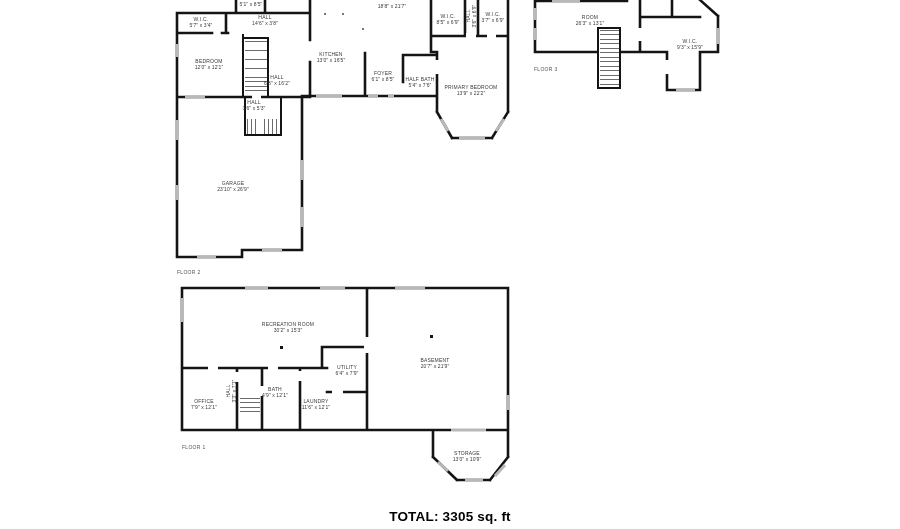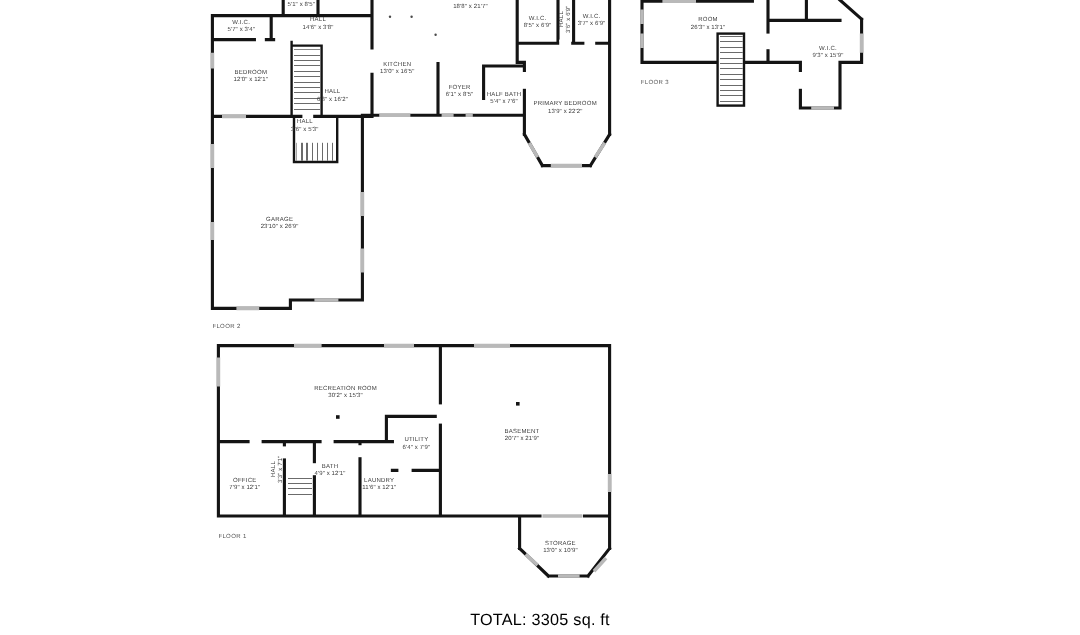--- a/index.html
+++ b/index.html
@@ -5,21 +5,21 @@
   html,body{margin:0;padding:0;background:#fff;}
   .plan{position:relative;width:900px;height:529px;background:#fff;overflow:hidden;
         font-family:"Liberation Sans",sans-serif;}
   .rl{position:absolute;transform:translate(-50%,-50%);text-align:center;
       font-size:5px;line-height:1.25;color:#3a3a3a;white-space:nowrap;}
   .rl .nm{letter-spacing:.2px;}
   .rl .dm{letter-spacing:.1px;}
   .rl.vert{writing-mode:vertical-rl;transform:translate(-50%,-50%) rotate(180deg);}
   .fl{position:absolute;font-size:5px;color:#555;letter-spacing:.3px;white-space:nowrap;}
   .total{position:absolute;left:0;right:0;top:509px;text-align:center;
-         font-size:13.5px;font-weight:normal;color:#000;letter-spacing:.2px;}
+         font-size:13.5px;font-weight:bold;color:#000;letter-spacing:.2px;}
   .stairs{position:absolute;}
   .st-v{background:repeating-linear-gradient(to bottom,#6b6b6b 0,#6b6b6b .9px,transparent .9px,transparent 4.5px);}
   .st-h{background:repeating-linear-gradient(to right,#6b6b6b 0,#6b6b6b .9px,transparent .9px,transparent 4.2px);}
   svg{position:absolute;left:0;top:0;}
 </style>
 </head>
 <body>
 
 <div class="plan">
 

